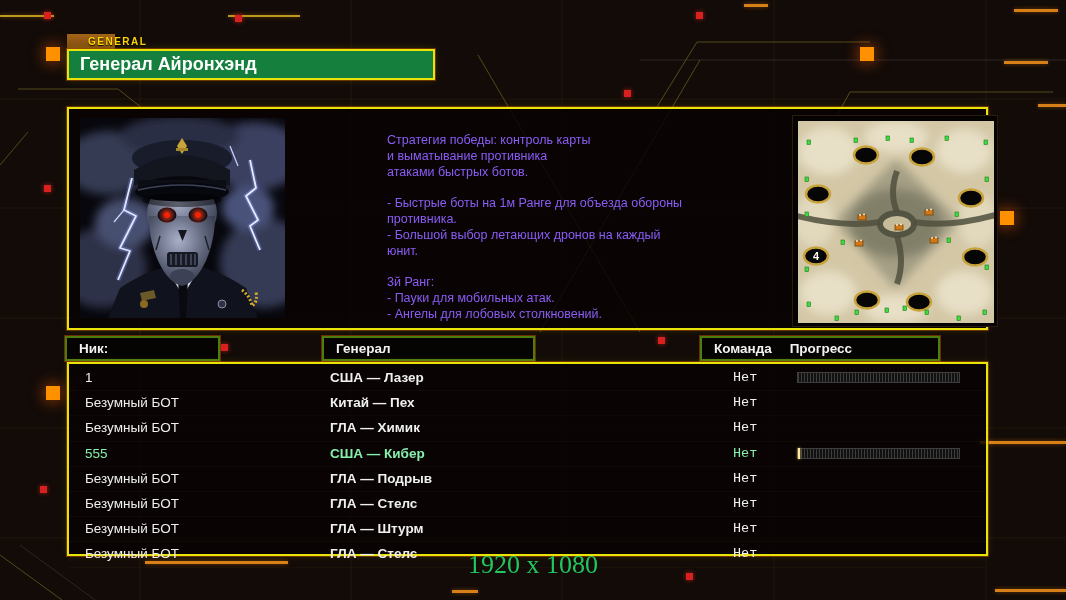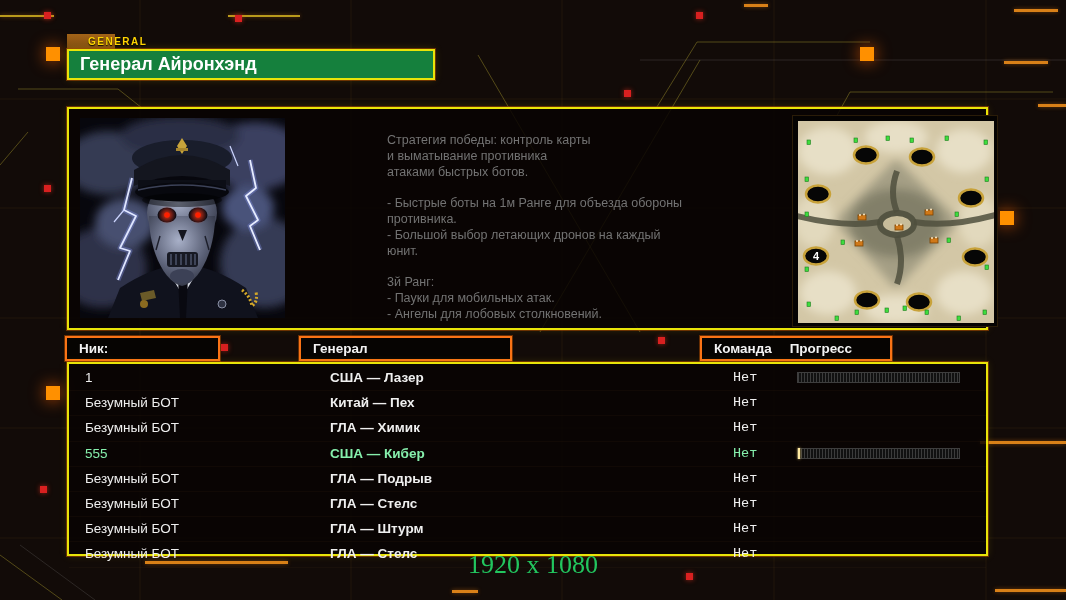--- a/index.html
+++ b/index.html
@@ -36,39 +36,39 @@
     position:absolute;left:67px;top:107px;width:921px;height:223px;
     background:rgba(8,4,2,.85);border:2px solid #e8e409;box-sizing:border-box;
     box-shadow:0 0 0 1px rgba(160,70,0,.6),0 0 8px rgba(220,210,0,.15);
   }
   .portrait{
     position:absolute;left:11px;top:9px;width:205px;height:200px;
     background:#05050a;
   }
   .strategy{
     position:absolute;left:318px;top:24px;width:335px;
-    color:#737373;font-size:12.5px;line-height:15.8px;
+    color:#8b5cf6;font-size:12.5px;line-height:15.8px;
     white-space:pre-line;
   }
   .map-box{
     position:absolute;left:723px;top:6px;width:206px;height:212px;
     background:#050302;padding:5px;box-sizing:border-box;
     border:1px solid #2a1c08;
   }
 
   
   .hdr{
-    position:absolute;height:25px;background:#060402;border:2px solid #f97316;
+    position:absolute;height:25px;background:#060402;border:2px solid #4d7c0f;
     box-sizing:border-box;box-shadow:0 0 0 1px rgba(160,70,0,.6);
     color:#f2f2f2;font-size:13.5px;font-weight:bold;line-height:21px;
   }
   .hdr span{display:inline-block;}
   #hdr-nick{left:65px;top:336px;width:155px;}
-  #hdr-general{left:299px;top:336px;width:213px;}
-  #hdr-team-progress{left:700px;top:336px;width:192px;}
+  #hdr-general{left:322px;top:336px;width:213px;}
+  #hdr-team-progress{left:700px;top:336px;width:240px;}
   #hdr-nick span,#hdr-general span{margin-left:12px;}
   #hdr-team-progress .c1{margin-left:12px;}
   #hdr-team-progress .c2{margin-left:14px;}
 
   
   .table{
     position:absolute;left:67px;top:362px;width:921px;height:194px;
     background:rgba(8,4,2,.85);border:2px solid #e8e409;box-sizing:border-box;
     box-shadow:0 0 0 1px rgba(160,70,0,.6),0 0 8px rgba(220,210,0,.15);
   }

